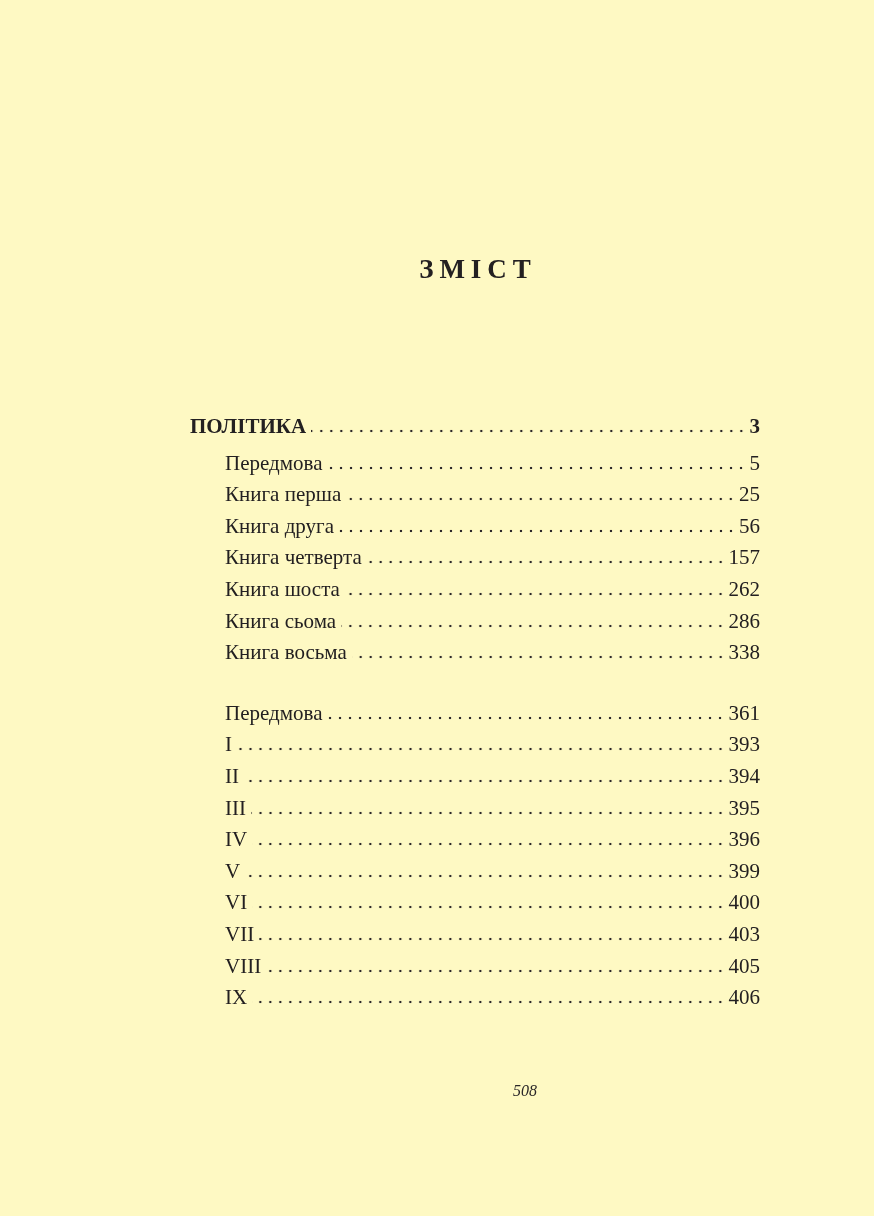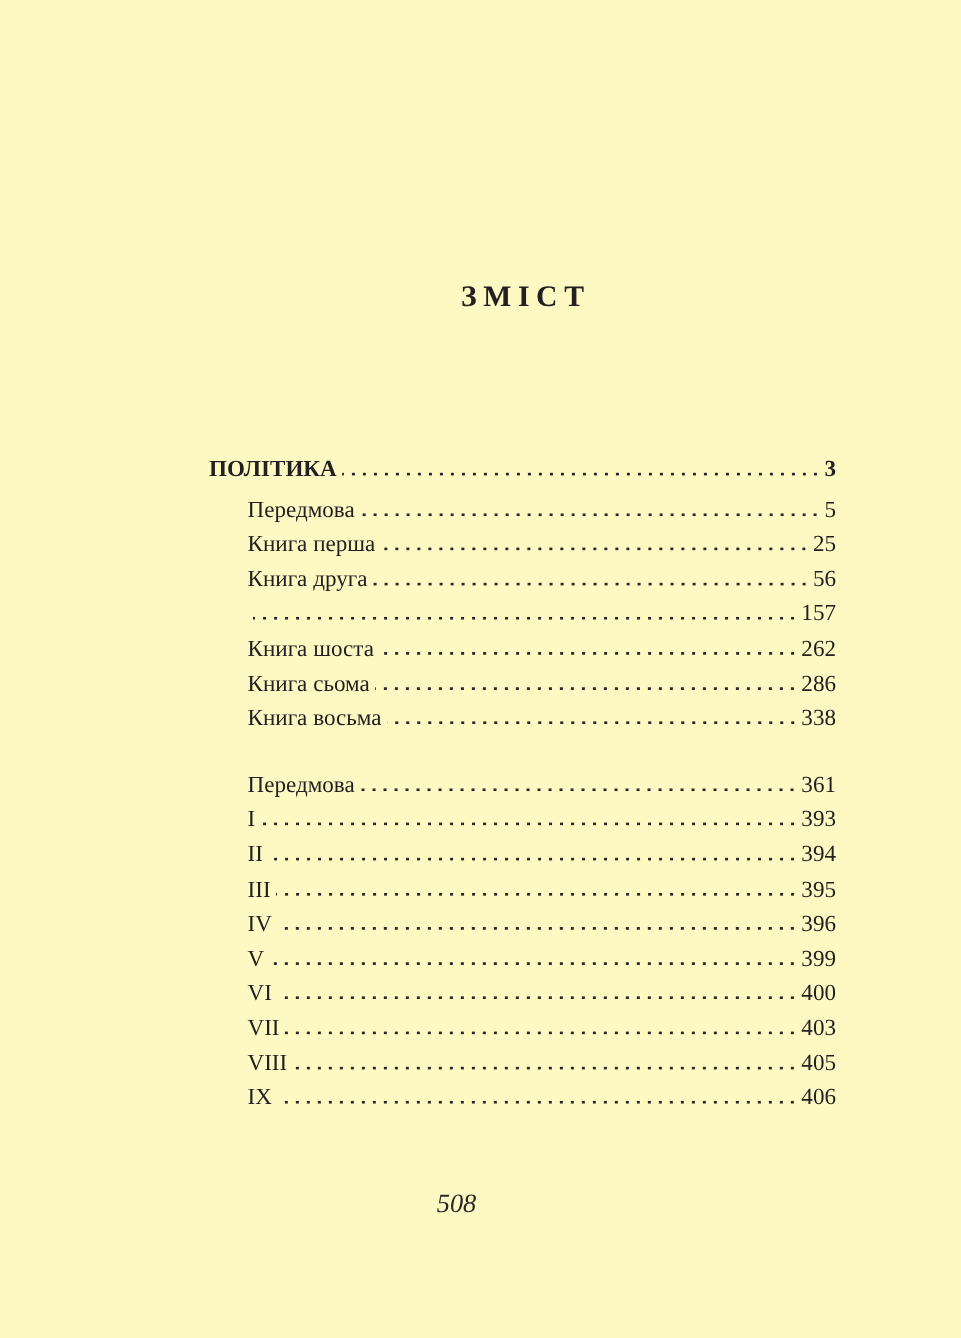--- a/index.html
+++ b/index.html
@@ -65,23 +65,23 @@
     background-position: right center;
   }
   .pagenum {
     text-align: right;
   }
   .folio {
     position: absolute;
     top: 1082px;
     left: 397px;
     width: 140px;
-    text-align: left;
+    text-align: right;
     font-style: italic;
-    font-size: 24px;
+    font-size: 16px;
     color: #2a2728;
   }
 </style>
 </head>
 <body>
 
 <div class="page">
 
   <h1 class="title">ЗМІСТ</h1>
 
@@ -102,20 +102,21 @@
         <span class="label">Книга перша</span>
         <span class="leader"></span>
         <span class="pagenum">25</span>
       </div>
       <div class="row entry">
         <span class="label">Книга друга</span>
         <span class="leader"></span>
         <span class="pagenum">56</span>
       </div>
       <div class="row entry">
+        <span class="label">Книга четверта</span>
         <span class="leader"></span>
         <span class="pagenum">157</span>
       </div>
       <div class="row entry">
         <span class="label">Книга шоста</span>
         <span class="leader"></span>
         <span class="pagenum">262</span>
       </div>
       <div class="row entry">
         <span class="label">Книга сьома</span>

